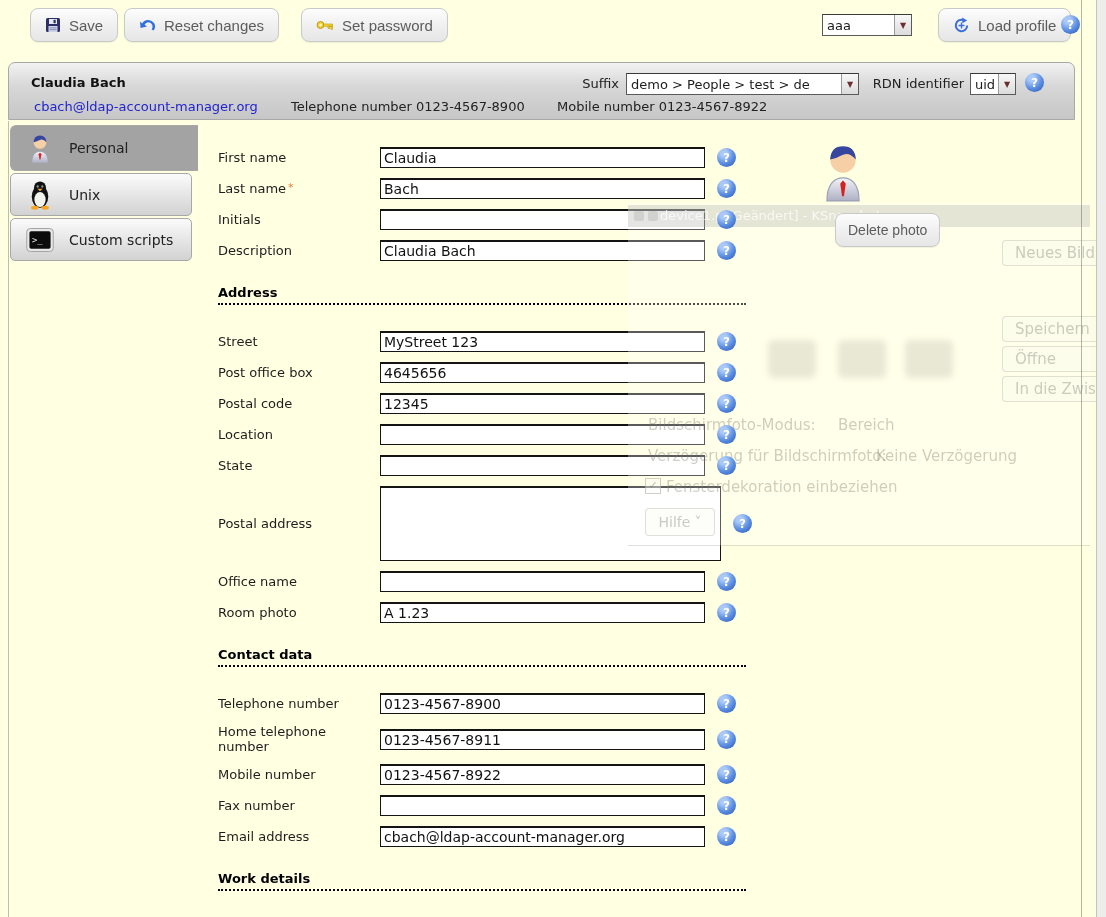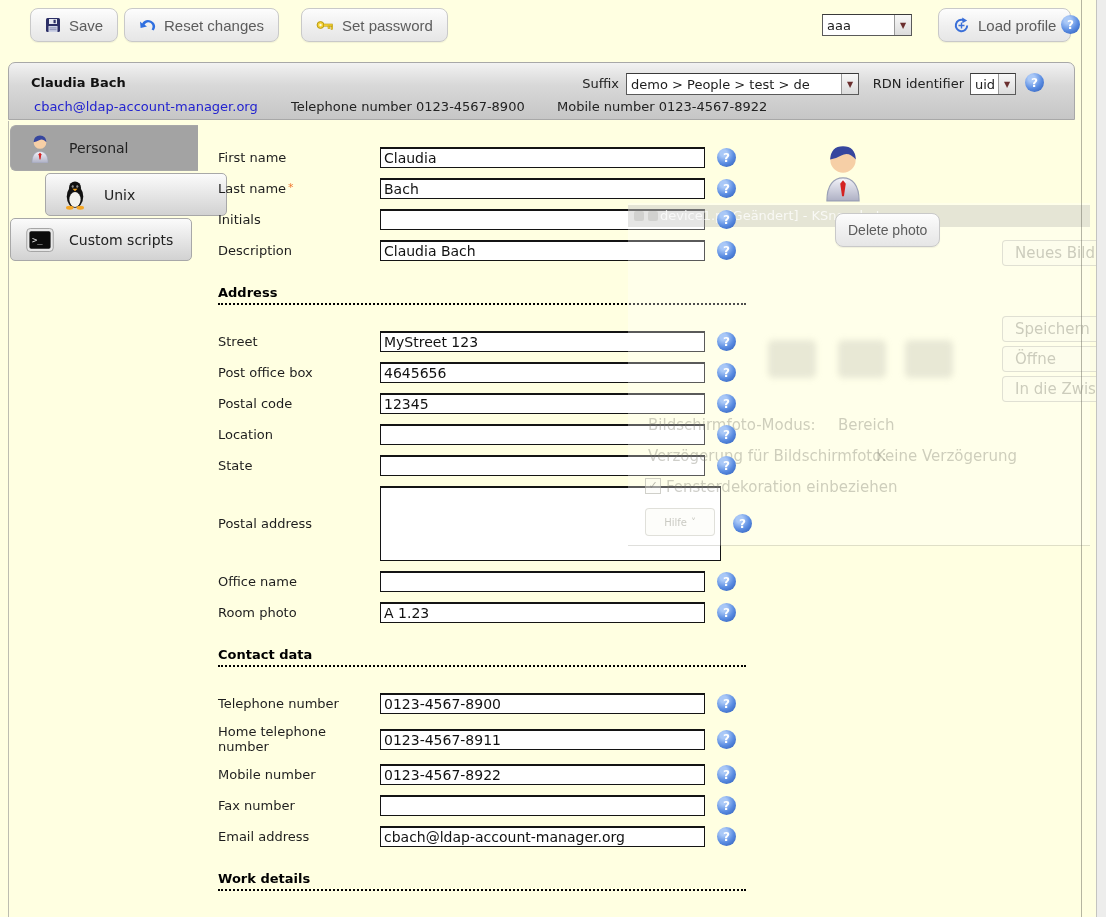--- a/index.html
+++ b/index.html
@@ -66,21 +66,21 @@
     display:flex;align-items:center;gap:14px;padding-left:14px;box-sizing:border-box;
     background:linear-gradient(#fbfbfb,#dedede 70%,#d2d2d2);
     border:1px solid #a8a8a8;border-radius:5px;
     font-size:14px;color:#222;cursor:pointer;
   }
   .tab.active{
     width:188px;background:#a3a3a3;border-right:none;border-radius:6px 0 0 6px;
   }
   .tabicon{width:30px;height:30px;flex:0 0 30px;}
   #tab-personal{top:125px;height:46px;}
-  #tab-unix{top:173px;margin-left:35px;}
+  #tab-unix{top:173px;}
   #tab-custom{top:218px;}
   
   #form-col{position:absolute;left:218px;top:147px;width:530px;}
   .frow{display:flex;align-items:center;margin-bottom:10px;}
   .flabel{width:162px;flex:0 0 162px;color:#1e1e1e;font-size:13px;}
   .req{color:#f07830;font-size:11px;margin-left:2px;vertical-align:top;}
   .finput{
     width:317px;height:18px;flex:0 0 auto;
     border:1px solid #141414;border-top-width:2px;
     background:#fff;font-family:"DejaVu Sans","Liberation Sans",sans-serif;
@@ -108,21 +108,21 @@
   .ghost-btn{
     position:absolute;left:1002px;width:170px;height:26px;
     border:1px solid rgba(190,190,180,.45);border-radius:4px;
     background:rgba(248,248,242,.35);color:rgba(130,130,118,.40);
     font-size:15px;display:flex;align-items:center;padding-left:12px;box-sizing:border-box;
   }
   .ghost-blob{position:absolute;width:48px;height:38px;background:rgba(150,150,140,.22);border-radius:5px;filter:blur(3px);}
   #ghost-helpbtn{
     position:absolute;left:645px;top:508px;width:68px;height:26px;
     border:1px solid rgba(190,190,180,.45);border-radius:4px;background:rgba(248,248,242,.35);
-    color:rgba(130,130,118,.42);font-size:10px;display:flex;align-items:center;justify-content:center;gap:4px;
+    color:rgba(130,130,118,.42);font-size:14px;display:flex;align-items:center;justify-content:center;gap:4px;
   }
   #ghost-check{
     position:absolute;left:645px;top:478px;width:14px;height:14px;
     border:1px solid rgba(140,140,130,.4);background:rgba(250,250,245,.4);
     color:rgba(120,120,110,.5);font-size:11px;line-height:13px;text-align:center;
   }
   #ghost-vline1{position:absolute;left:1081px;top:0;width:1px;height:917px;background:rgba(120,120,108,.55);}
   #ghost-scroll{position:absolute;left:1096px;top:0;width:10px;height:917px;background:#ededec;border-left:1px solid #c4c4c0;}
   #ghost-bottomline{position:absolute;left:628px;top:545px;width:462px;height:1px;background:rgba(150,150,140,.3);}
   .ghost-ico{position:absolute;width:10px;height:10px;background:rgba(180,180,175,.4);border-radius:2px;}

